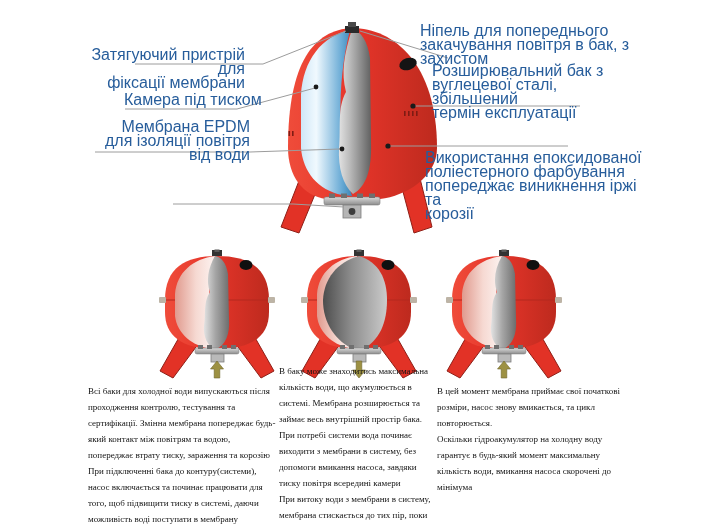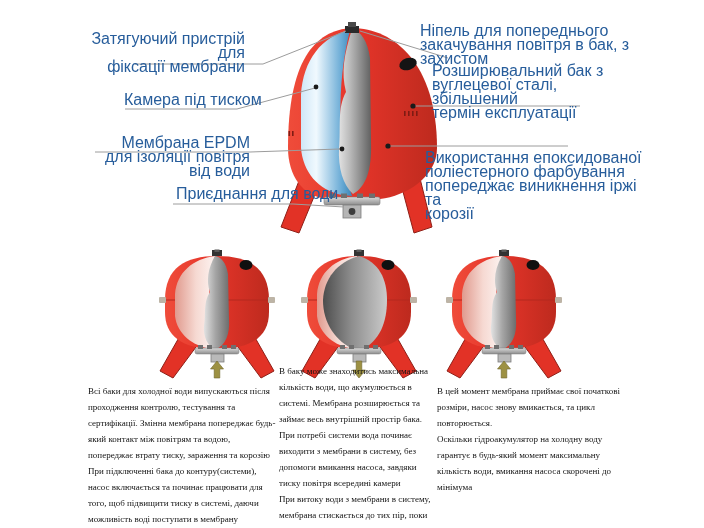--- a/index.html
+++ b/index.html
@@ -145,29 +145,28 @@
       <use href="#tankDeflated" x="157" y="250"></use>
     </g>
     <g>
       <use href="#tankExpanded" x="299" y="250"></use>
     </g>
     <g>
       <use href="#tankDeflated" x="444" y="250"></use>
     </g>
   </svg>
 
-  <div class="lbl right-align" style="left:90px;top:32px;width:155px;">Затягуючий пристрій для
+  <div class="lbl right-align" style="left:90px;top:48px;width:155px;">Затягуючий пристрій для
 фіксації мембрани</div>
 
   <div class="lbl" style="left:124px;top:93px;">Камера під тиском</div>
 
-  <div class="lbl right-align" style="left:93px;top:136px;width:157px;">Мембрана EPDM
+  <div class="lbl right-align" style="left:93px;top:120px;width:157px;">Мембрана EPDM
 для ізоляції повітря від води</div>
 
-  <div class="lbl" style="left:176px;top:187px;">Приєднання для води</div>
 
   <div class="lbl" style="left:420px;top:24px;width:220px;">Ніпель для попереднього
 закачування повітря в бак, з
 захистом</div>
 
   <div class="lbl" style="left:432px;top:64px;width:215px;">Розширювальний бак з
 вуглецевої сталі, збільшений
 термін експлуатації</div>
 
   <div class="lbl" style="left:425px;top:119px;width:225px;margin-top:32px;">Використання епоксидованої

